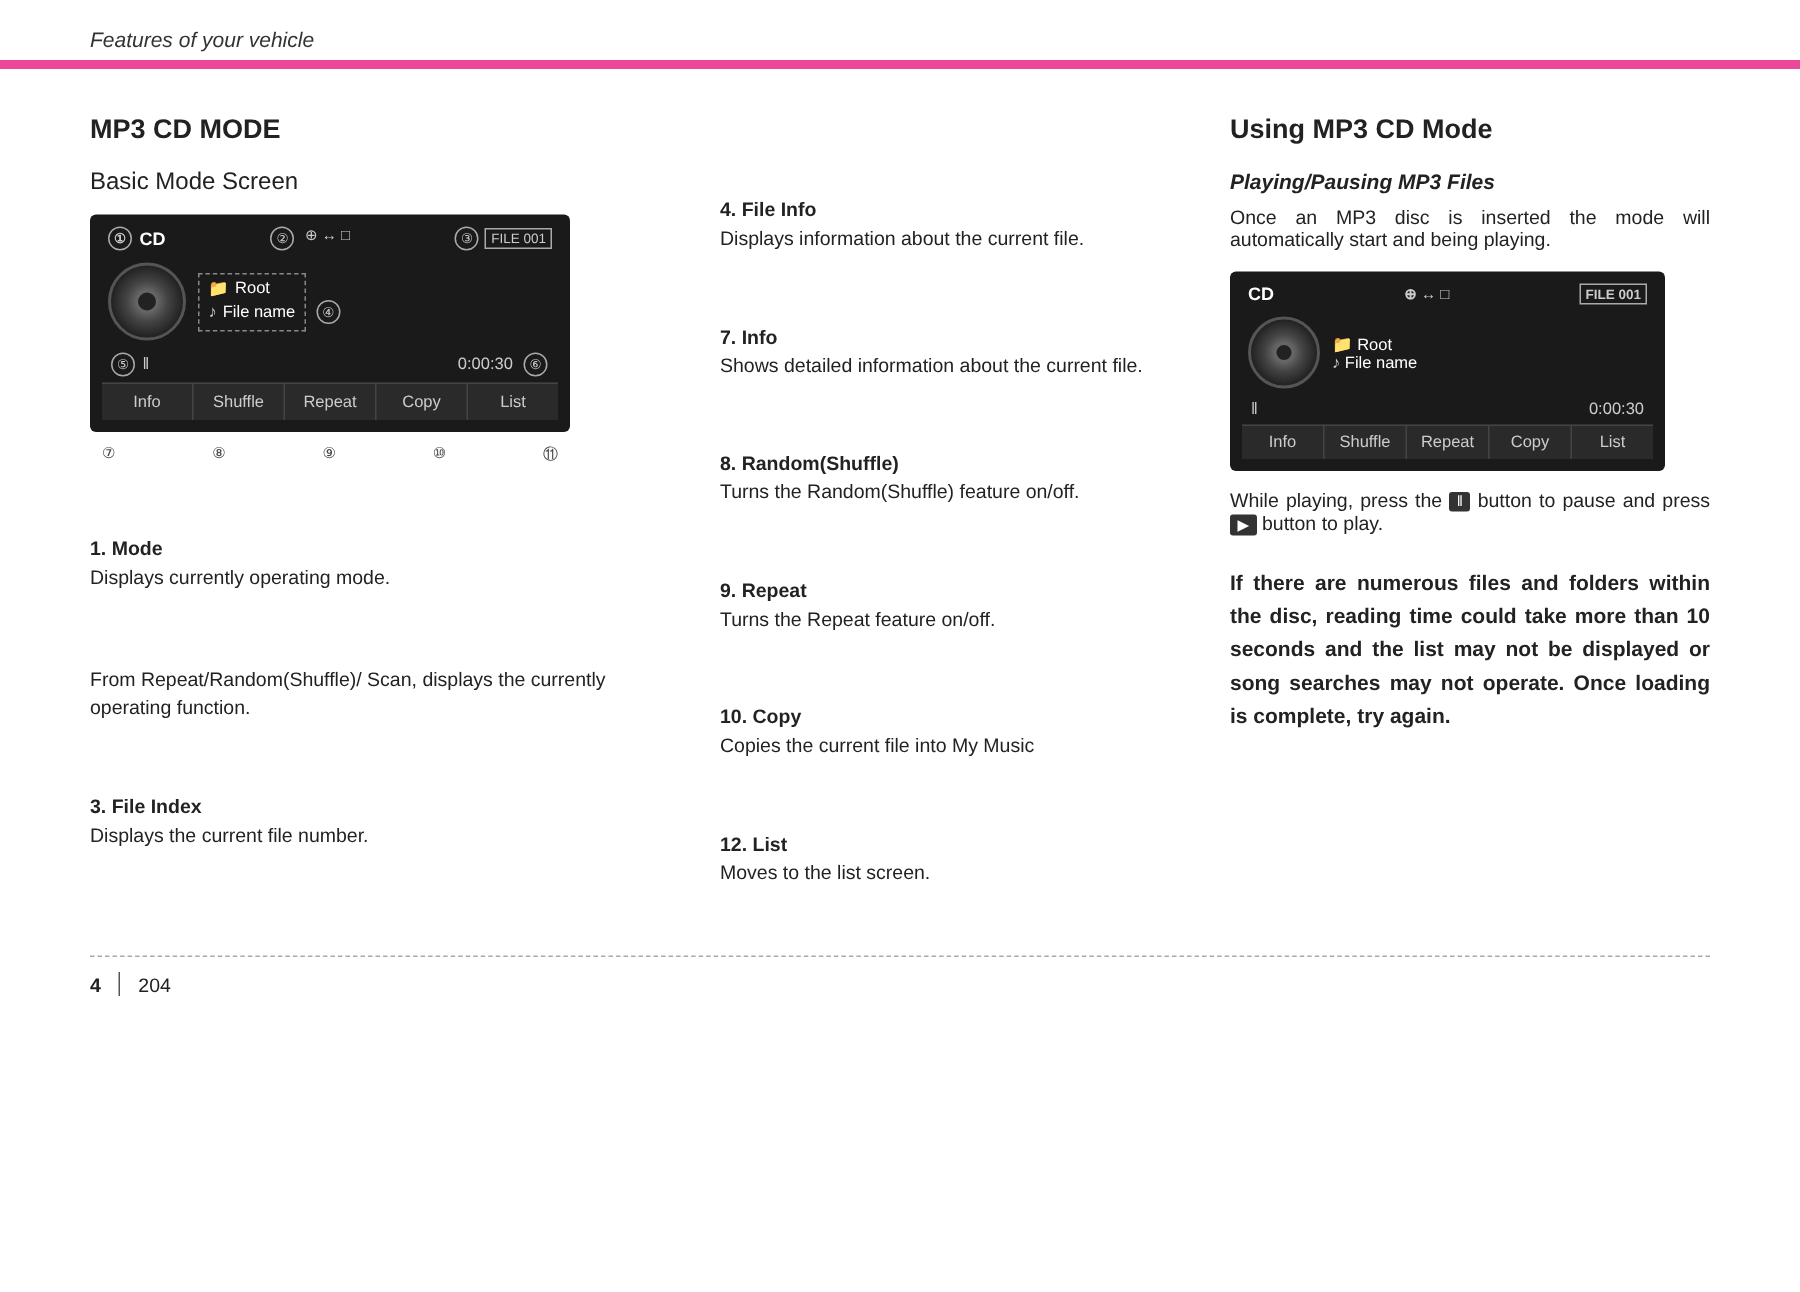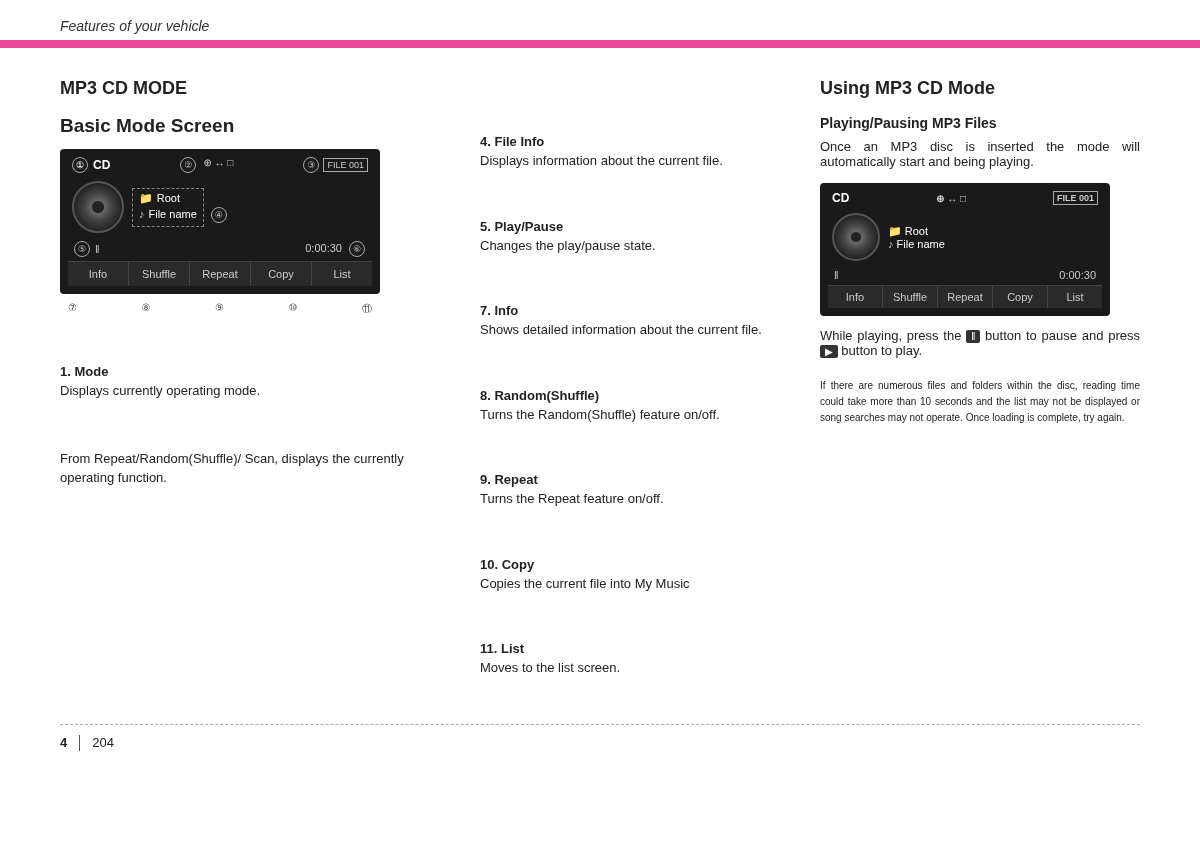--- a/index.html
+++ b/index.html
@@ -8,21 +8,21 @@
       min-height: 861px;
       background: #fff;
       font-family: Arial, sans-serif;
       font-size: 13px;
       color: #222;
     }
 
     
     .header {
       padding: 18px 60px 6px 60px;
-      border-bottom: 8px solid #ec4899;
+      border-bottom: 6px solid #ec4899;
       margin-bottom: 0;
     }
     .header-title {
       font-style: italic;
       font-size: 14px;
       color: #333;
     }
 
     
     .main-content {
@@ -50,22 +50,22 @@
       flex: 1;
     }
 
     
     .section-heading {
       font-size: 18px;
       font-weight: bold;
       margin-bottom: 16px;
     }
     .sub-heading {
-      font-size: 19px;
-      font-weight: bold;
+      font-size: 16px;
+      font-weight: normal;
       margin-bottom: 12px;
     }
 
     
     .player-screen {
       background: #1a1a1a;
       border-radius: 4px;
       padding: 8px;
       width: 320px;
       margin-bottom: 8px;
@@ -330,22 +330,22 @@
     
     .notice-box {
       margin-top: 20px;
     }
     .notice-heading {
       font-size: 16px;
       font-weight: bold;
       margin-bottom: 8px;
     }
     .notice-text {
-      font-size: 10px;
-      font-weight: normal;
+      font-size: 14px;
+      font-weight: bold;
       line-height: 1.6;
     }
 
     
     .footer {
       border-top: 1px dashed #aaa;
       margin: 10px 60px 0 60px;
       padding-top: 10px;
       display: flex;
       align-items: center;
@@ -356,20 +356,21 @@
       font-weight: bold;
     }
     .page-divider {
       width: 1px;
       height: 16px;
       background: #555;
     }
 
     
     .italic-heading {
+      font-style: italic;
       font-weight: bold;
       font-size: 14px;
       margin-bottom: 8px;
     }
   </style>
 </head>
 <body>
 
 <div class="header">
   <span class="header-title">Features of your vehicle</span>
@@ -443,51 +444,51 @@
     </div>
 
     <div style="margin-top: 16px;">
       <div class="desc-item">
         <div class="num-title">1. Mode</div>
         <div class="desc-text">Displays currently operating mode.</div>
       </div>
       <div class="desc-item">
         <div class="desc-text">From Repeat/Random(Shuffle)/ Scan, displays the currently operating function.</div>
       </div>
+      <div class="desc-item">
+        <div class="num-title">3. File Index</div>
+        <div class="desc-text">Displays the current file number.</div>
+      </div>
     </div>
   </div>
 
   <div class="mid-col">
     <div style="margin-top: 56px;">
       <div class="desc-item">
         <div class="num-title">4. File Info</div>
         <div class="desc-text">Displays information about the current file.</div>
       </div>
       <div class="desc-item">
-        <div class="num-title">5. Play/Pause</div>
-        <div class="desc-text">Changes the play/pause state.</div>
-      </div>
-      <div class="desc-item">
         <div class="num-title">7. Info</div>
         <div class="desc-text">Shows detailed information about the current file.</div>
       </div>
       <div class="desc-item">
         <div class="num-title">8. Random(Shuffle)</div>
         <div class="desc-text">Turns the Random(Shuffle) feature on/off.</div>
       </div>
       <div class="desc-item">
         <div class="num-title">9. Repeat</div>
         <div class="desc-text">Turns the Repeat feature on/off.</div>
       </div>
       <div class="desc-item">
         <div class="num-title">10. Copy</div>
         <div class="desc-text">Copies the current file into My Music</div>
       </div>
       <div class="desc-item">
-        <div class="num-title">11. List</div>
+        <div class="num-title">12. List</div>
         <div class="desc-text">Moves to the list screen.</div>
       </div>
     </div>
   </div>
 
   <div class="right-col">
     <div class="section-heading">Using MP3 CD Mode</div>
     <div class="italic-heading">Playing/Pausing MP3 Files</div>
     <div class="desc-text" style="margin-bottom: 14px; text-align: justify;">Once an MP3 disc is inserted the mode will automatically start and being playing.</div>
 

